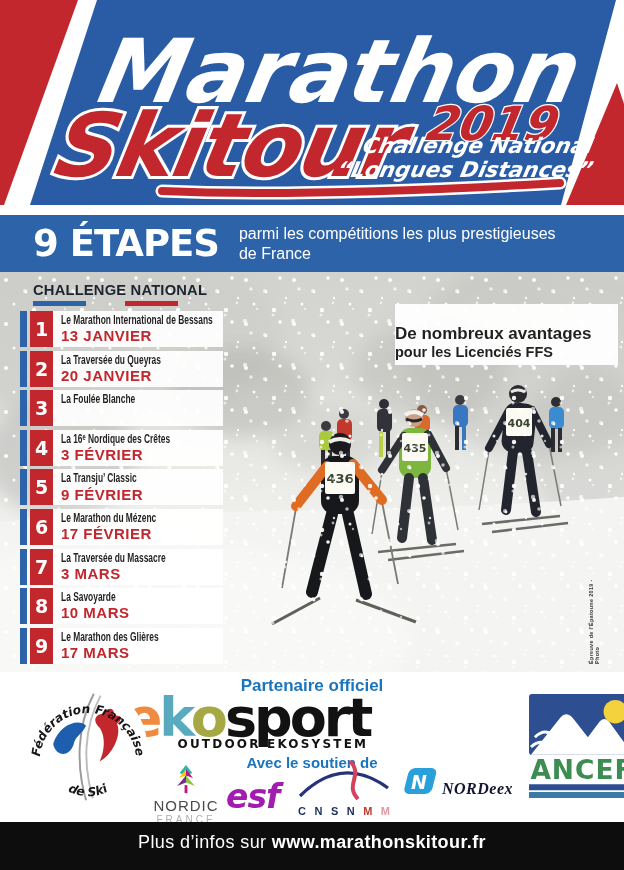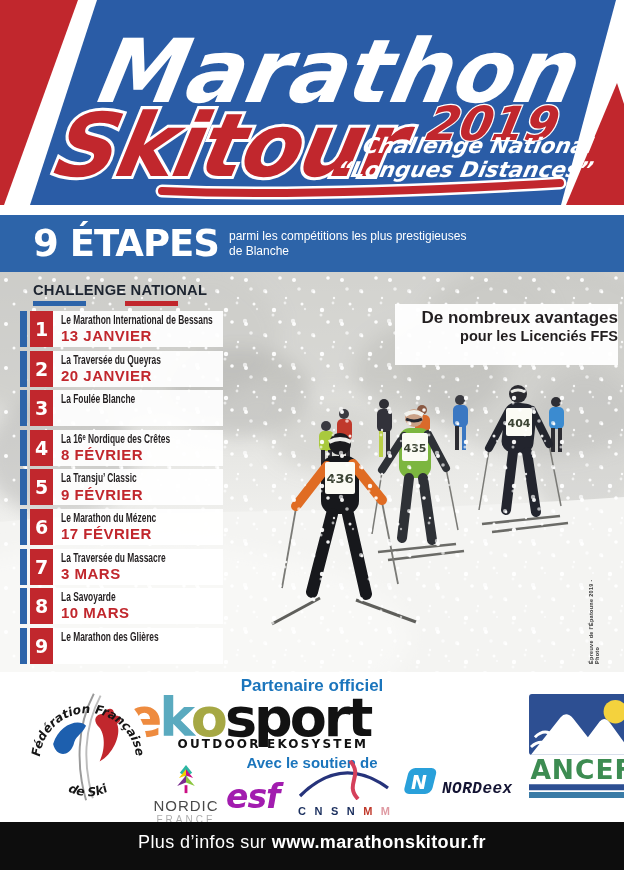--- a/index.html
+++ b/index.html
@@ -11,21 +11,21 @@
   
   .banner{position:absolute;top:0;left:0;width:624px;height:205px;}
   .banner svg{display:block;}
   .logo-marathon{font-family:"DejaVu Sans",sans-serif;font-weight:bold;font-style:italic;fill:#ffffff;font-size:88px;}
   .logo-skitour{font-family:"DejaVu Sans",sans-serif;font-weight:bold;font-style:italic;fill:#c1272d;stroke:#ffffff;stroke-width:6;paint-order:stroke;font-size:88px;letter-spacing:-2px;}
   .logo-year{font-family:"DejaVu Sans",sans-serif;font-weight:bold;font-style:italic;fill:#c1272d;stroke:#ffffff;stroke-width:2.5;paint-order:stroke;font-size:47px;}
   .logo-sub{font-family:"DejaVu Sans",sans-serif;font-weight:bold;font-style:italic;fill:#ffffff;font-size:21.5px;}
   
   .etapes-band{position:absolute;top:215px;left:0;width:624px;height:57px;background:#2d64a9;display:flex;align-items:center;color:#fff;}
   .etapes-count{margin-left:33px;font-family:"DejaVu Sans",sans-serif;font-weight:bold;font-size:37px;letter-spacing:-1px;white-space:nowrap;}
-  .etapes-desc{margin-left:10px;font-size:12px;line-height:1.2;font-weight:500;}
+  .etapes-desc{margin-left:20px;font-size:16px;line-height:1.2;font-weight:500;}
   
   .main-area{position:absolute;top:272px;left:0;width:624px;height:400px;overflow:hidden;}
   .photo-svg{position:absolute;top:0;left:0;}
   .photo-credit{
     position:absolute;right:24px;top:292px;height:100px;
     writing-mode:vertical-rl;transform:rotate(180deg);
     font-size:5.5px;color:#3a3a3a;letter-spacing:0.3px;font-weight:bold;
   }
   .bib-text{font-family:"DejaVu Sans",sans-serif;font-weight:bold;fill:#3c4434;}
   
@@ -41,21 +41,21 @@
   .stage-row{display:flex;align-items:stretch;height:36px;margin-bottom:3.6px;}
   .stage-accent{width:7px;background:#2d64a9;margin-right:3px;}
   .stage-num{width:23px;background:#c1272d;color:#fff;display:flex;align-items:center;justify-content:center;
     font-family:"DejaVu Sans",sans-serif;font-weight:bold;font-size:19px;}
   .stage-info{width:170px;background:rgba(255,255,255,0.93);padding:3px 0 0 8px;box-sizing:border-box;}
   .stage-name{font-size:12px;font-weight:bold;color:#231f20;white-space:nowrap;transform:scaleX(0.70);transform-origin:left center;line-height:1.1;}
   .stage-date{font-size:15px;font-weight:bold;color:#c1272d;letter-spacing:.5px;line-height:1.15;}
   
   .advantages{
     position:absolute;top:304px;left:395px;width:223px;height:61px;
-    background:rgba(255,255,255,0.95);text-align:right;padding-top:4px;box-sizing:border-box;
+    background:rgba(255,255,255,0.95);text-align:left;padding-top:20px;box-sizing:border-box;
   }
   .advantages .l1{font-size:17px;font-weight:bold;color:#231f20;line-height:1.15;}
   .advantages .l2{font-size:14.5px;font-weight:bold;color:#231f20;line-height:1.2;}
   
   .partners{position:absolute;top:672px;left:0;width:624px;height:150px;background:#fff;}
   .partner-official{position:absolute;top:4px;left:0;width:624px;text-align:center;
     color:#1b75bc;font-size:17px;font-weight:bold;}
   .ekosport{position:absolute;top:20px;left:0;width:496px;text-align:center;}
   .eko-word{display:inline-block;font-family:"DejaVu Sans",sans-serif;font-weight:bold;font-size:54px;letter-spacing:-3px;line-height:0.95;}
   .eko-e{color:#ee8b3f;}.eko-k{color:#5aaabf;}.eko-o{color:#a6a844;}.eko-rest{color:#121212;}
@@ -73,21 +73,21 @@
   .nordic-l2{font-size:10px;color:#aeaeae;letter-spacing:3px;line-height:1.1;}
   .esf{position:absolute;top:108px;left:226px;font-family:"DejaVu Sans",sans-serif;
     font-weight:bold;font-style:italic;font-size:33px;color:#a21caf;letter-spacing:-1px;line-height:1;}
   .cnsnmm{position:absolute;top:88px;left:298px;width:92px;text-align:center;}
   .cnsnmm-letters{display:flex;justify-content:space-between;margin-top:1px;}
   .cnsnmm-letters span{font-size:11px;font-weight:bold;}
   .cn-0,.cn-1,.cn-2,.cn-3{color:#1b2f5e;}
   .cn-4{color:#c0392b;}
   .cn-5{color:#df9aa2;}
   .nordeex{position:absolute;top:94px;left:398px;display:flex;align-items:flex-end;}
-  .nordeex-text{font-family:Liberation Mono, monospace;font-weight:bold;font-style:italic;font-size:16px;color:#141433;letter-spacing:.5px;margin-left:4px;padding-bottom:2px;}
+  .nordeex-text{font-family:Liberation Serif, serif;font-weight:bold;font-style:italic;font-size:16px;color:#141433;letter-spacing:.5px;margin-left:4px;padding-bottom:2px;}
   
   .footer{position:absolute;top:822px;left:0;width:624px;height:64px;background:#0d0d0d;
     color:#fff;text-align:center;padding-top:10px;box-sizing:border-box;font-size:18px;letter-spacing:.4px;}
   .footer .url{font-weight:bold;}
 </style>
 </head>
 <body>
 
 <div class="poster">
 
@@ -105,21 +105,21 @@
         <text class="logo-sub" x="624" y="153" text-anchor="end">Challenge National</text>
         <text class="logo-sub" x="629" y="177" text-anchor="end">“Longues Distances”</text>
       </g>
     </svg>
   </div>
 
   <div class="etapes-band">
     <div class="etapes-count">9 ÉTAPES</div>
     <div class="etapes-desc">
       <div>parmi les compétitions les plus prestigieuses</div>
-      <div>de Blanche</div>
+      <div>de France</div>
     </div>
   </div>
 
   <div class="main-area">
     <svg class="photo-svg" width="624" height="400" viewBox="0 0 624 400">
       <defs>
         <filter id="soft" x="-40%" y="-40%" width="180%" height="180%">
             <feGaussianBlur stdDeviation="9"></feGaussianBlur>
           </filter>
         <pattern id="snowdots" width="48" height="44" patternUnits="userSpaceOnUse">
@@ -275,21 +275,21 @@
       <div class="stage-num">3</div>
       <div class="stage-info">
         <div class="stage-name">La Foulée Blanche</div>
       </div>
     </div>
     <div class="stage-row">
       <div class="stage-accent"></div>
       <div class="stage-num">4</div>
       <div class="stage-info">
         <div class="stage-name">La 16ᵉ Nordique des Crêtes</div>
-        <div class="stage-date">8 FÉVRIER</div>
+        <div class="stage-date">3 FÉVRIER</div>
       </div>
     </div>
     <div class="stage-row">
       <div class="stage-accent"></div>
       <div class="stage-num">5</div>
       <div class="stage-info">
         <div class="stage-name">La Transju’ Classic</div>
         <div class="stage-date">9 FÉVRIER</div>
       </div>
     </div>
@@ -315,20 +315,21 @@
       <div class="stage-info">
         <div class="stage-name">La Savoyarde</div>
         <div class="stage-date">10 MARS</div>
       </div>
     </div>
     <div class="stage-row">
       <div class="stage-accent"></div>
       <div class="stage-num">9</div>
       <div class="stage-info">
         <div class="stage-name">Le Marathon des Glières</div>
+        <div class="stage-date">17 MARS</div>
       </div>
     </div>
   </div>
 
   <div class="advantages">
     <div class="l1">De nombreux avantages</div>
     <div class="l2">pour les Licenciés FFS</div>
   </div>
 
   <div class="partners">

